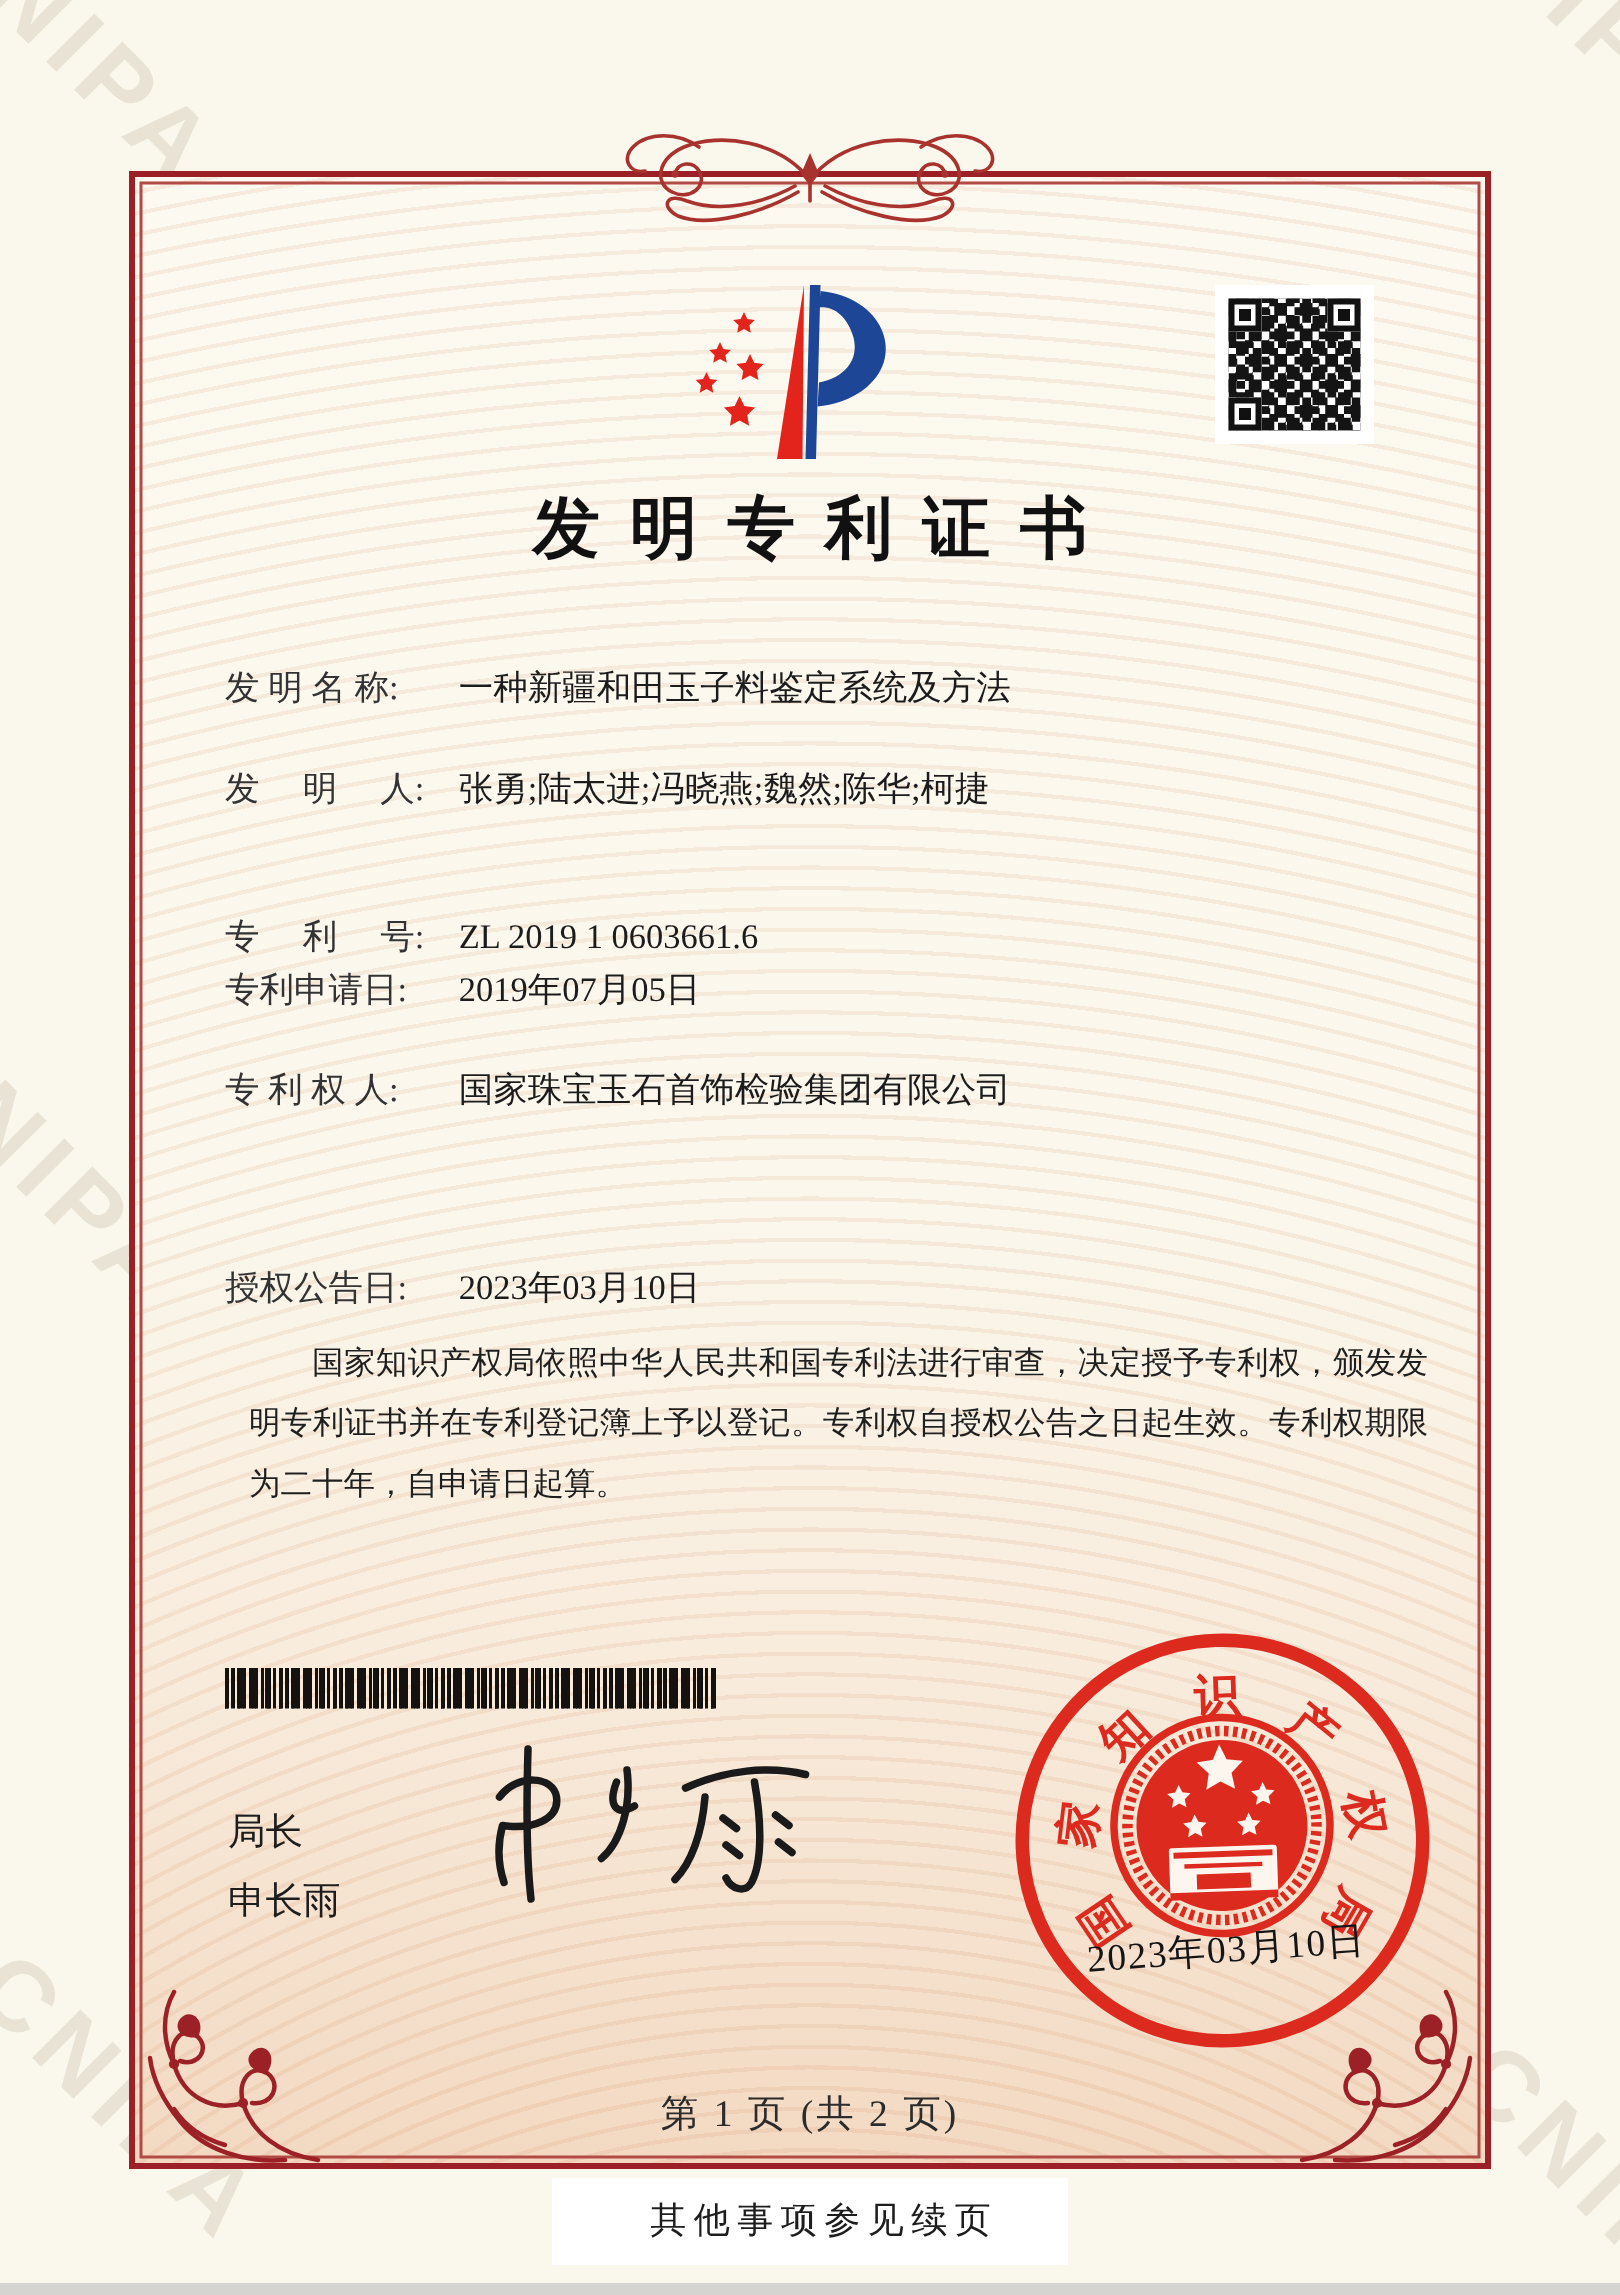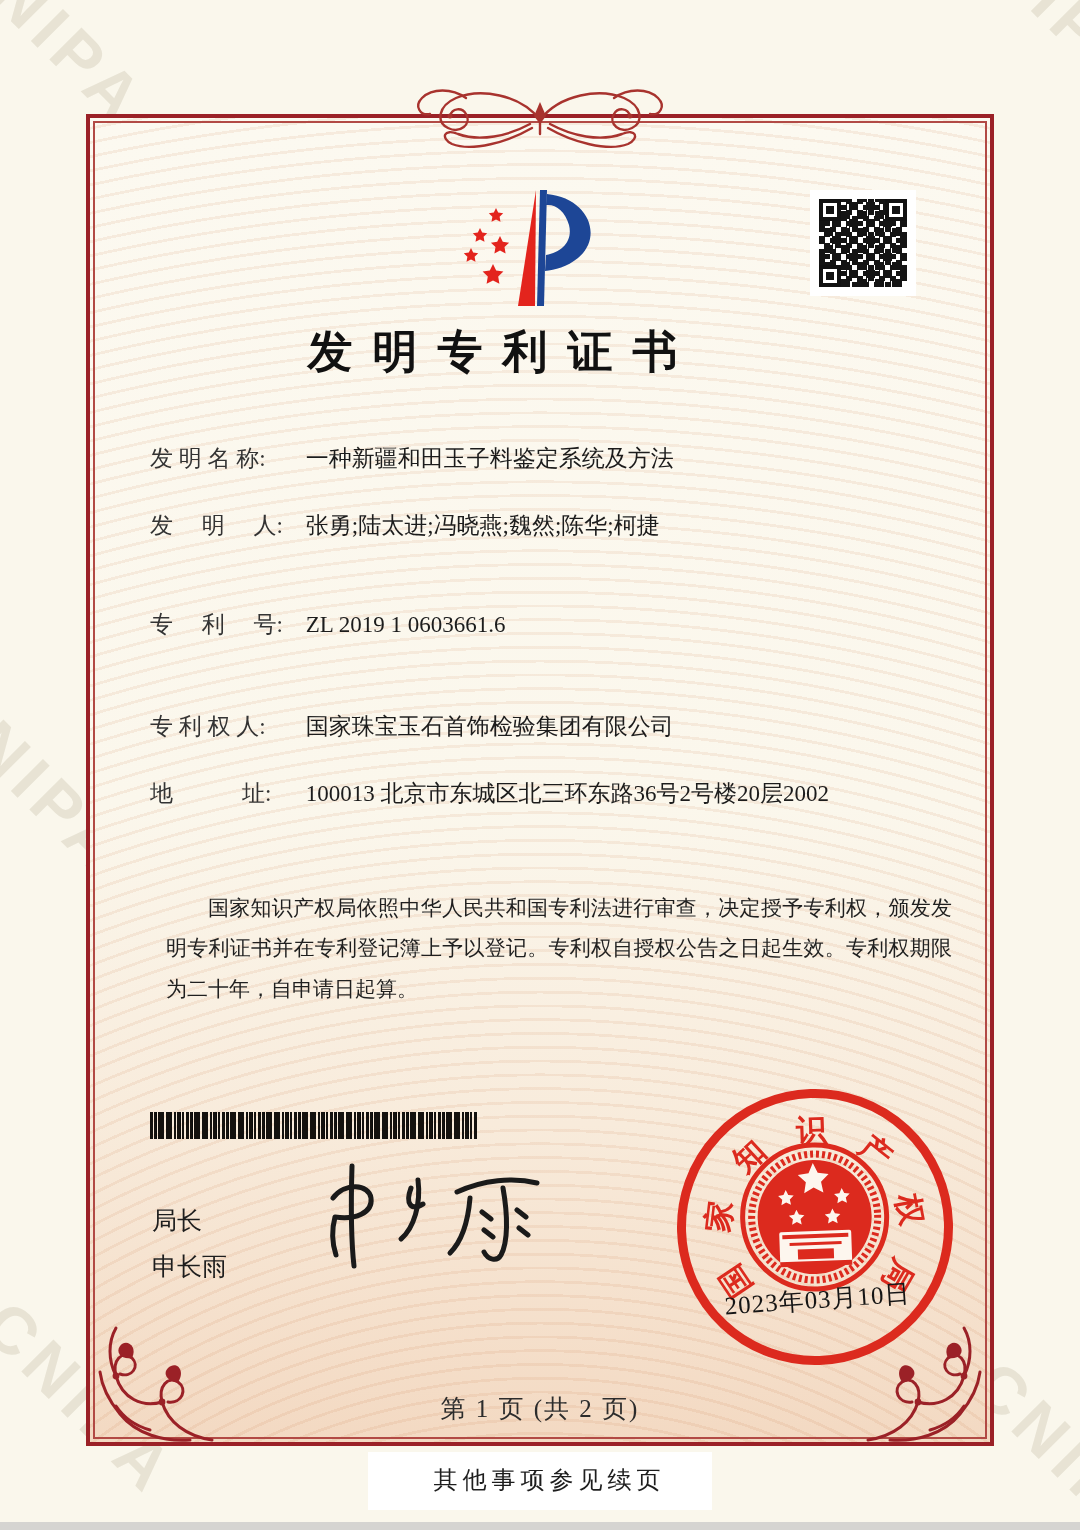--- a/index.html
+++ b/index.html
@@ -28,21 +28,21 @@
   }
   .frame-inner{position:absolute;inset:3px;border:2px solid #b24a45;}
 
   .ornament{position:absolute;pointer-events:none;}
   .ornament svg{display:block;}
 
   
   .cert-number{position:absolute;left:142px;top:182px;font-size:23px;letter-spacing:3px;color:#2d2d2d;}
   .logo{position:absolute;left:452px;top:184px;}
   .title{
-    position:absolute;left:0;top:322px;width:985px;text-align:center;
+    position:absolute;left:0;top:322px;width:1080px;text-align:center;
     font-size:45px;font-weight:bold;letter-spacing:20px;color:#111;text-indent:20px;
   }
   .qr{position:absolute;left:810px;top:190px;width:106px;height:106px;background:#fff;}
   .qr-modules{
     position:absolute;inset:9px;
     background:
       repeating-conic-gradient(#141414 0 25%, rgba(0,0,0,0) 0 50%) 0px 0px/11px 11px,
       repeating-conic-gradient(#141414 0 25%, rgba(0,0,0,0) 0 50%) 5px 3px/17px 17px;
   }
   .finder{position:absolute;width:14px;height:14px;border:4px solid #111;background:#fff;}
@@ -197,27 +197,31 @@
     <span class="value">一种新疆和田玉子料鉴定系统及方法</span>
   </div>
   <div class="row" style="top:510px">
     <span class="label">发　 明　 人:</span>
     <span class="value">张勇;陆太进;冯晓燕;魏然;陈华;柯捷</span>
   </div>
   <div class="row" style="top:609px">
     <span class="label">专　 利　 号:</span>
     <span class="value">ZL 2019 1 0603661.6</span>
   </div>
+  <div class="row" style="top:644px">
+    <span class="label">专利申请日:</span>
+    <span class="value">2019年07月05日</span>
+  </div>
   <div class="row" style="top:711px">
     <span class="label">专 利 权 人:</span>
     <span class="value">国家珠宝玉石首饰检验集团有限公司</span>
   </div>
-  <div class="row" style="top:778px">
-    <span class="label">地　　　址:</span>
-    <span class="value">100013 北京市东城区北三环东路36号2号楼20层2002</span>
+  <div class="row" style="top:843px">
+    <span class="label">授权公告日:</span>
+    <span class="value">2023年03月10日</span>
   </div>
 
   <div class="legal">
     <p>国家知识产权局依照中华人民共和国专利法进行审查，决定授予专利权，颁发发明专利证书并在专利登记簿上予以登记。专利权自授权公告之日起生效。专利权期限为二十年，自申请日起算。</p>
   </div>
 
   <div class="barcode"></div>
 
   <div class="sig-title">局长</div>
   <div class="sig-name">申长雨</div>

